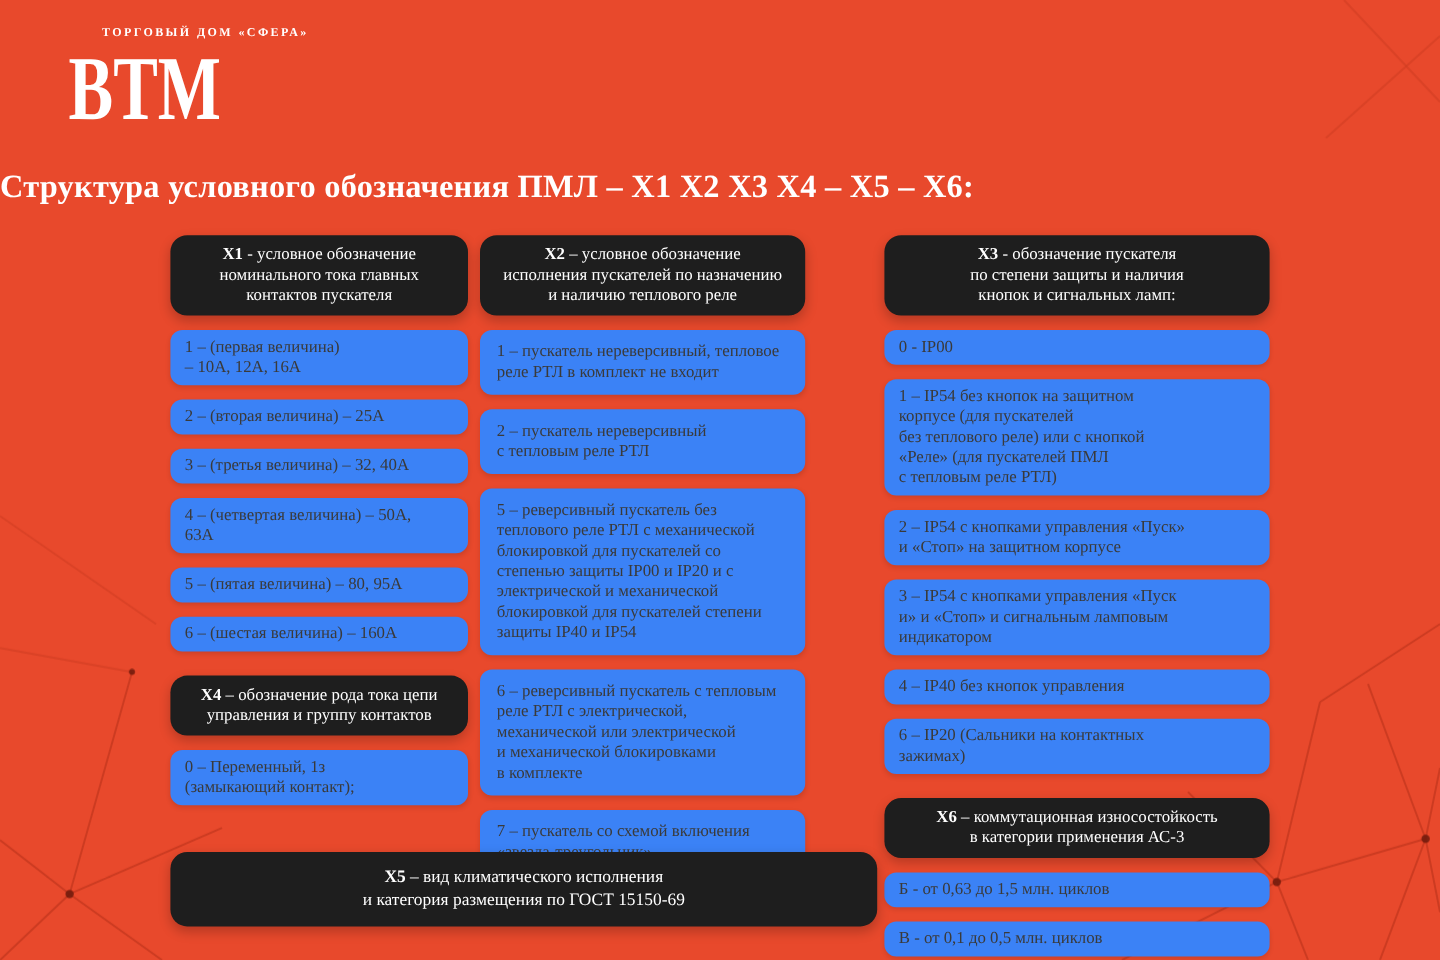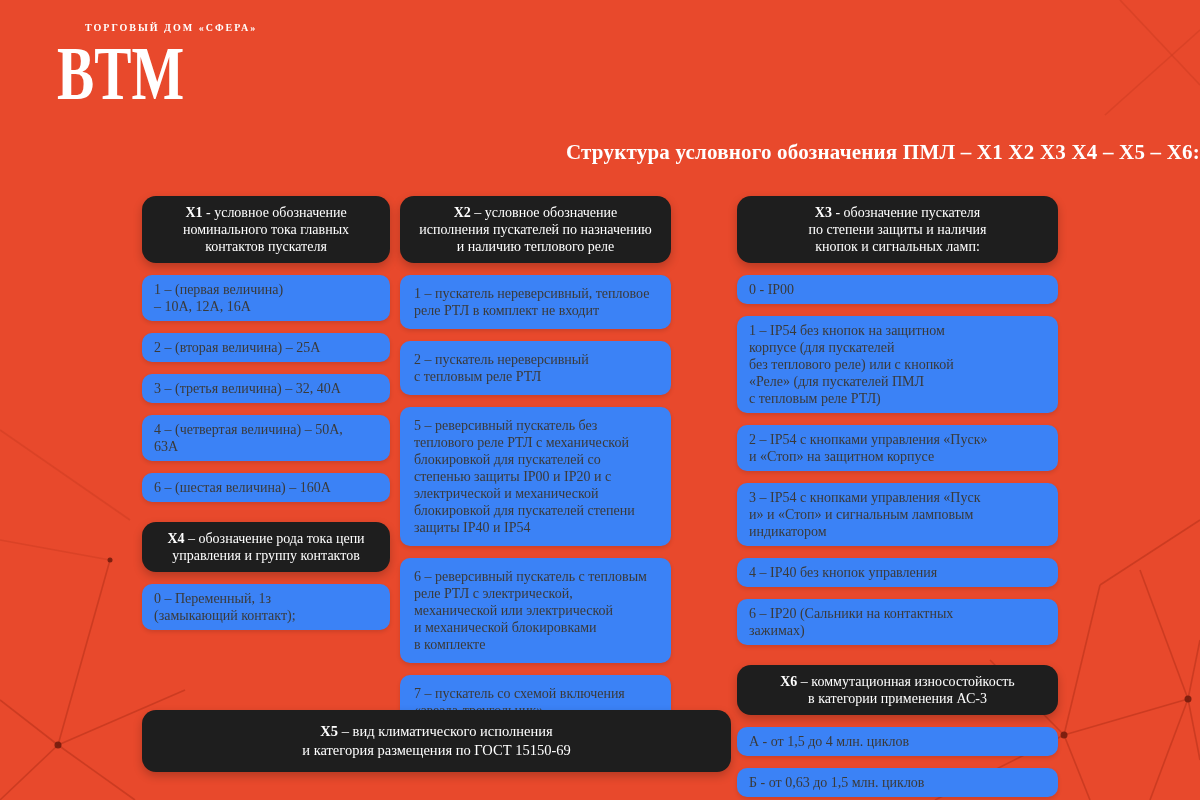--- a/index.html
+++ b/index.html
@@ -18,22 +18,22 @@
     margin-left:28px;margin-bottom:2px;white-space:nowrap;
   }
   .logo .brand{
     font-size:68px;font-weight:800;line-height:1;
     letter-spacing:1px;
     transform:scale(0.82,1.12);transform-origin:left top;
   }
   
   .title{
     position:absolute;left:0;top:140px;width:1200px;
-    margin:0;text-align:right;
-    color:#fff;font-size:21px;font-weight:bold;letter-spacing:0.2px;
+    margin:0;text-align:left;
+    color:#fff;font-size:27px;font-weight:bold;letter-spacing:0.2px;
   }
   
   .col{position:absolute;top:196px;display:flex;flex-direction:column;gap:12px;}
   .col1{left:142px;width:248px;}
   .col2{left:400px;width:271px;}
   .col3{left:737px;width:321px;}
   .dark-box{
     background:#1e1e1e;color:#fff;
     border-radius:14px;
     padding:8px 10px;
@@ -113,20 +113,21 @@
   <div class="col col1">
     <div class="dark-box"><span class="code">Х1</span><span> - условное обозначение
 номинального тока главных
 контактов пускателя</span></div>
     <div class="white-box">1 – (первая величина)
 – 10А, 12А, 16А</div>
     <div class="white-box">2 – (вторая величина) – 25А</div>
     <div class="white-box">3 – (третья величина) – 32, 40А</div>
     <div class="white-box">4 – (четвертая величина) – 50А,
 63А</div>
+    <div class="white-box">5 – (пятая величина) – 80, 95А</div>
     <div class="white-box">6 – (шестая величина) – 160А</div>
     <div class="dark-box mt8"><span class="code">Х4</span><span> – обозначение рода тока цепи
 управления и группу контактов</span></div>
     <div class="white-box">0 – Переменный, 1з
 (замыкающий контакт);</div>
   </div>
 
   <div class="col col2">
     <div class="dark-box"><span class="code">Х2</span><span> – условное обозначение
 исполнения пускателей по назначению
@@ -164,21 +165,20 @@
     <div class="white-box">2 – IP54 с кнопками управления «Пуск»
 и «Стоп» на защитном корпусе</div>
     <div class="white-box">3 – IP54 с кнопками управления «Пуск
 и» и «Стоп» и сигнальным ламповым
 индикатором</div>
     <div class="white-box">4 – IP40 без кнопок управления</div>
     <div class="white-box">6 – IP20 (Сальники на контактных
 зажимах)</div>
     <div class="dark-box mt8"><span class="code">Х6</span><span> – коммутационная износостойкость
 в категории применения АС-3</span></div>
-    <div class="white-box">А - от 1,5 до 4 млн. циклов</div>
     <div class="white-box">Б - от 0,63 до 1,5 млн. циклов</div>
     <div class="white-box">В - от 0,1 до 0,5 млн. циклов</div>
   </div>
 
   <div class="x5-banner"><span class="code">Х5</span><span> – вид климатического исполнения
 и категория размещения по ГОСТ 15150-69</span></div>
 
 </div>
 
 </body></html>

